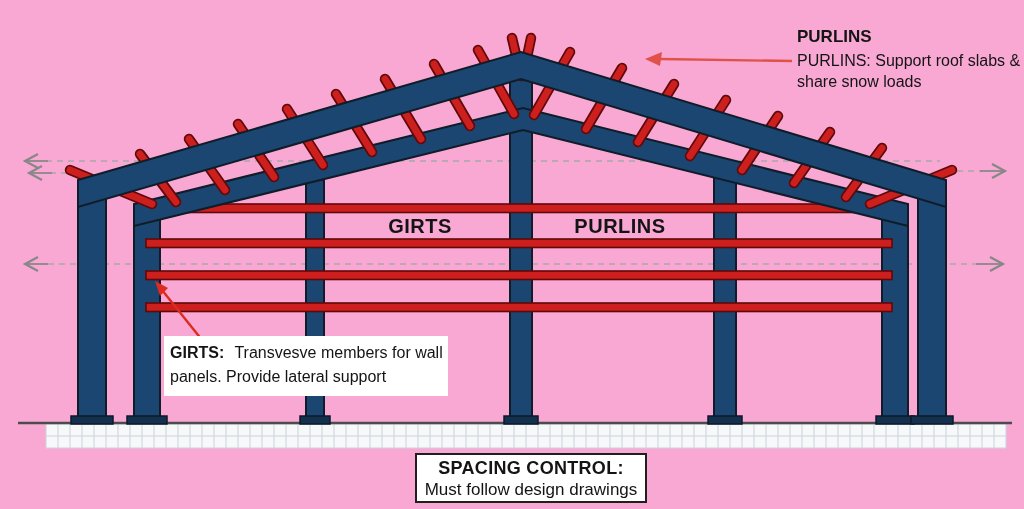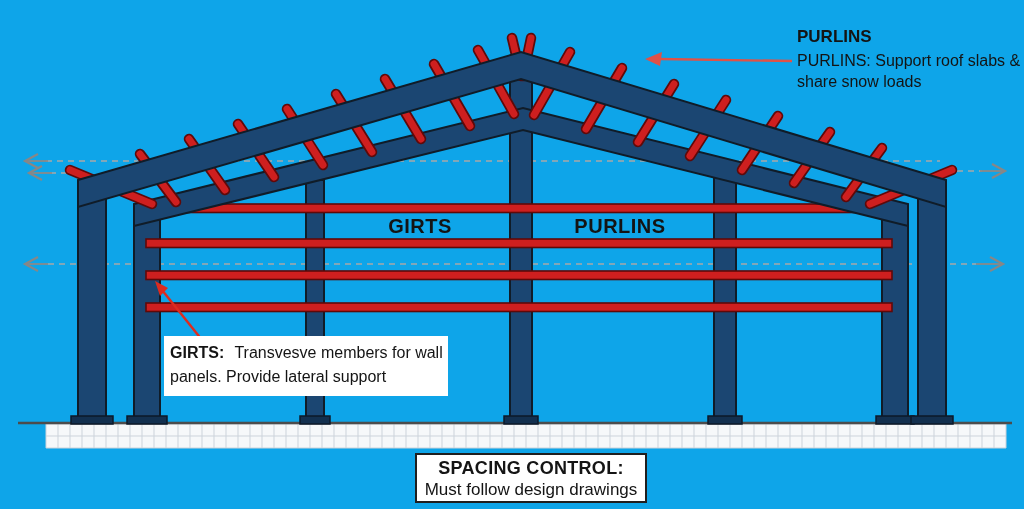--- a/index.html
+++ b/index.html
@@ -1,16 +1,16 @@
 <!DOCTYPE html>
 <html><head>
 <meta charset="utf-8">
 <style>
   html,body{margin:0;padding:0;background:#ffffff;}
-  .stage{position:relative;width:1024px;height:509px;background:#0ea5e9;overflow:hidden;
+  .stage{position:relative;width:1024px;height:509px;background:#f9a8d4;overflow:hidden;
          font-family:"Liberation Sans", sans-serif;}
   svg{display:block;}
   text{fill:#141414;font-family:"Liberation Sans", sans-serif;}
   .h-bold{font-weight:bold;font-size:17px;}
   .note{font-size:16px;}
   .member-label{font-weight:bold;font-size:20px;letter-spacing:.5px;}
   .box-title{font-weight:bold;font-size:18px;letter-spacing:.3px;}
   .box-body{font-size:17px;}
   .steel{fill:#1b4672;stroke:#101c28;stroke-width:2;}
   .plate{fill:#13304f;stroke:#0d1928;stroke-width:1.5;}

